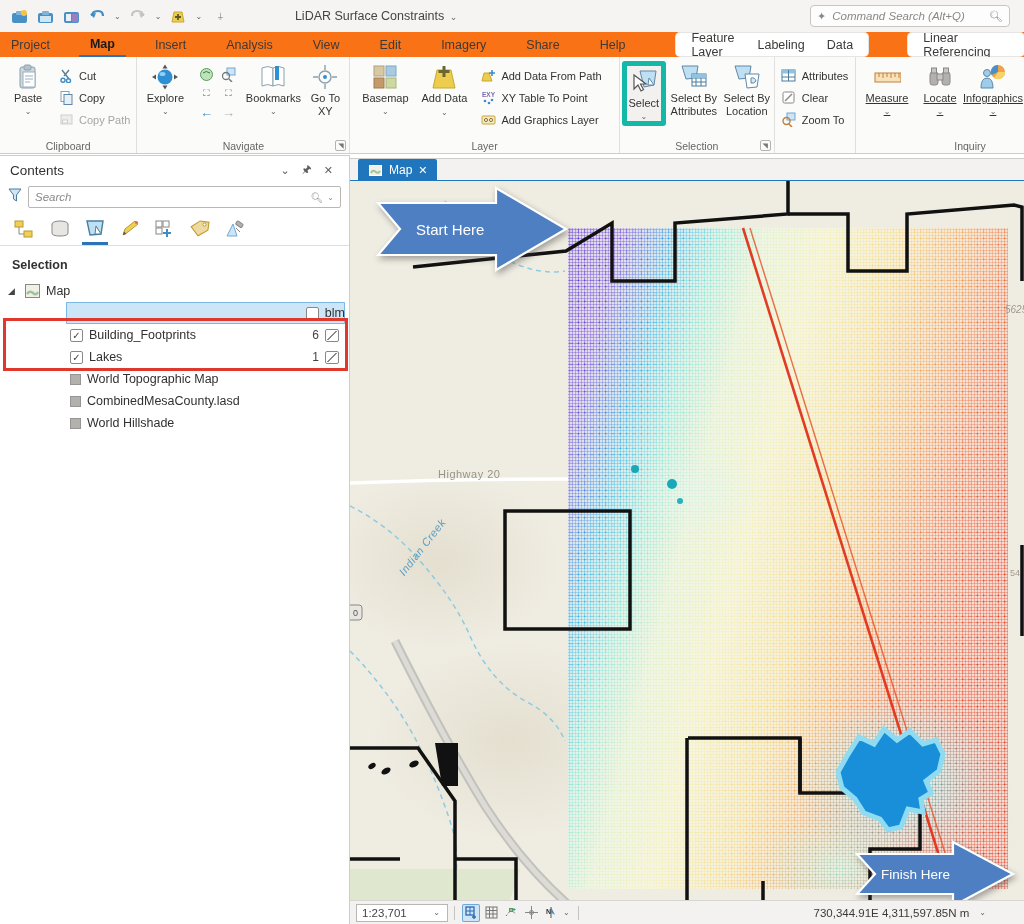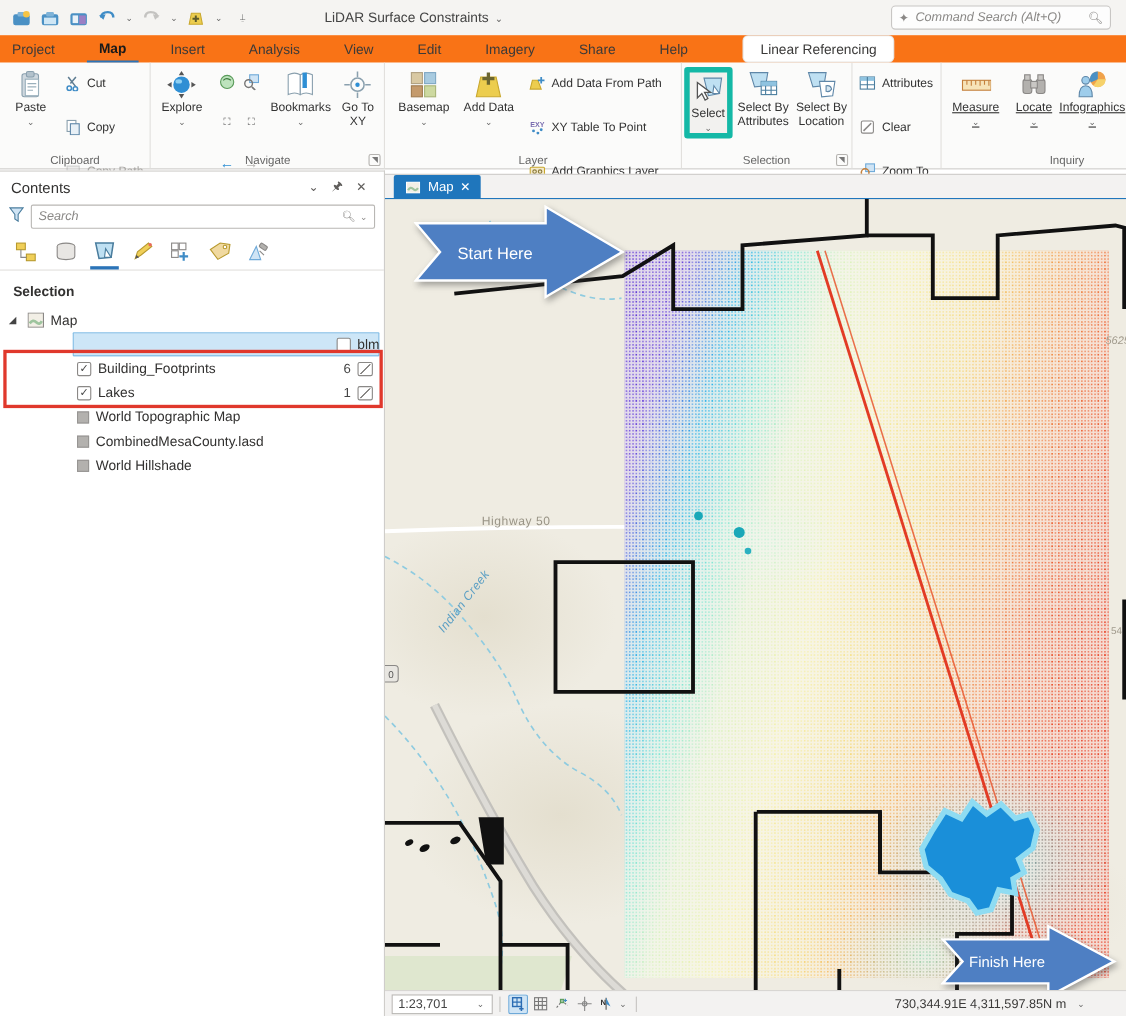--- a/index.html
+++ b/index.html
@@ -28,21 +28,21 @@
   
   #ribbon { position:absolute; left:0; top:57px; width:1024px; height:97px; background:#fbfbfa; border-bottom:1px solid #cfcdca; display:flex; }
   .rgroup { position:relative; height:100%; padding:4px 2px 14px 2px; display:flex; align-items:flex-start; }
   .rgroup + .rgroup { border-left:1px solid #e2e0dd; }
   .rgroup-label { position:absolute; bottom:1px; left:0; right:0; text-align:center; font-size:10.5px; color:#666; }
   .launcher { position:absolute; bottom:2px; right:3px; width:11px; height:11px; border:1px solid #b5b3b0; border-radius:2px; color:#777; font-size:7px; line-height:9px; text-align:center; }
   .bigbtn { width:52px; display:flex; flex-direction:column; align-items:center; padding-top:3px; gap:2px; border-radius:3px; }
   .bigbtn .lbl { font-size:11px; color:#333; text-align:center; line-height:1.15; }
   .bigbtn .chev { font-size:8px; }
   .bigbtn.boxed { border:5px solid #14b8a6; background:#f2f1ef; }
-  .smallcol { display:flex; flex-direction:column; justify-content:flex-start; gap:21px; padding-top:5px;text-align:center; }
+  .smallcol { display:flex; flex-direction:column; justify-content:flex-start; gap:3px; padding-top:5px;text-align:center; }
   .smallbtn { display:flex; align-items:center; gap:5px; font-size:11px; color:#333; height:19px; padding:0 4px; border-radius:3px; white-space:nowrap; }
   .smallbtn.disabled { color:#a8a6a3; }
   .icon16 { width:16px; height:16px; display:inline-flex; align-items:center; justify-content:center; flex:0 0 16px; }
   .icon26 { width:28px; height:26px; display:flex; align-items:center; justify-content:center; }
 
   
   #contents { position:absolute; left:0; top:155px; width:350px; height:769px; background:#fff; border-right:1px solid #cfcdca; border-top:1px solid #cfcdca; }
   .cp-title { display:flex; align-items:center; height:28px; padding:0 10px; font-size:13.5px; color:#323130; }
   .cp-title .spacer{ flex:1; }
   .cp-title .tbtn { color:#605e5c; font-size:11px; padding:0 6px; }
@@ -160,20 +160,25 @@
     <span class="rtab">Project</span>
     <span class="rtab active">Map</span>
     <span class="rtab">Insert</span>
     <span class="rtab">Analysis</span>
     <span class="rtab">View</span>
     <span class="rtab">Edit</span>
     <span class="rtab">Imagery</span>
     <span class="rtab">Share</span>
     <span class="rtab">Help</span>
     <span class="ctx-group">
+      <span class="rtab">Feature Layer</span>
+      <span class="rtab">Labeling</span>
+      <span class="rtab">Data</span>
+    </span>
+    <span class="ctx-group">
       <span class="rtab">Linear Referencing</span>
     </span>
   </div>
 
   <div id="ribbon">
 
     <div class="rgroup" style="width:140px;">
       <div class="bigbtn">
         <span class="icon26">
             <svg width="22" height="26">
@@ -636,21 +641,21 @@
         <ellipse cx="22" cy="585" rx="4" ry="2.5" transform="rotate(-30 22 585)"></ellipse>
         <ellipse cx="36" cy="590" rx="5" ry="3" transform="rotate(-30 36 590)"></ellipse>
         <ellipse cx="64" cy="583" rx="5" ry="3" transform="rotate(-25 64 583)"></ellipse>
       </g>
 
       <path d="M497,575 L509,556 L524,563 L534,548 L547,559 L560,550 L573,563 L586,559 L593,573 L589,590 L576,600 L581,612 L571,618 L573,631 L558,628 L551,646 L538,649 L530,638 L514,632 L505,618 L492,607 L488,591 Z" fill="#1a8fd9" stroke="#8fdcf2" stroke-width="5"></path>
       <text x="655" y="132" font-size="10" font-style="italic" fill="#a09a8c">5625 ft</text>
       <text x="660" y="395" font-size="9" fill="#a09a8c">54</text>
     </svg>
 
-    <span class="maplabel" style="left:88px; top:287px;">Highway 50</span>
+    <span class="maplabel" style="left:88px; top:287px;">Highway 20</span>
     <span class="maplabel creeklabel" style="left:38px; top:360px;">Indian Creek</span>
 
     <svg class="blockarrow" width="196" height="88" style="position:absolute; left:26px; top:4px;">
       <polygon points="2,18 120,18 120,3 190,44 120,85 120,70 2,70 24,44" fill="#4e7fc3" stroke="#fff" stroke-width="2.2"></polygon>
       <text x="40" y="50" font-size="15" fill="#fff">Start Here</text>
     </svg>
 
     <svg class="blockarrow" width="162" height="70" style="position:absolute; left:505px; top:658px;">
       <polygon points="2,15 98,15 98,3 158,35 98,67 98,55 2,55 20,35" fill="#4e7fc3" stroke="#fff" stroke-width="2.2"></polygon>
       <text x="26" y="40" font-size="13.5" fill="#fff">Finish Here</text>

